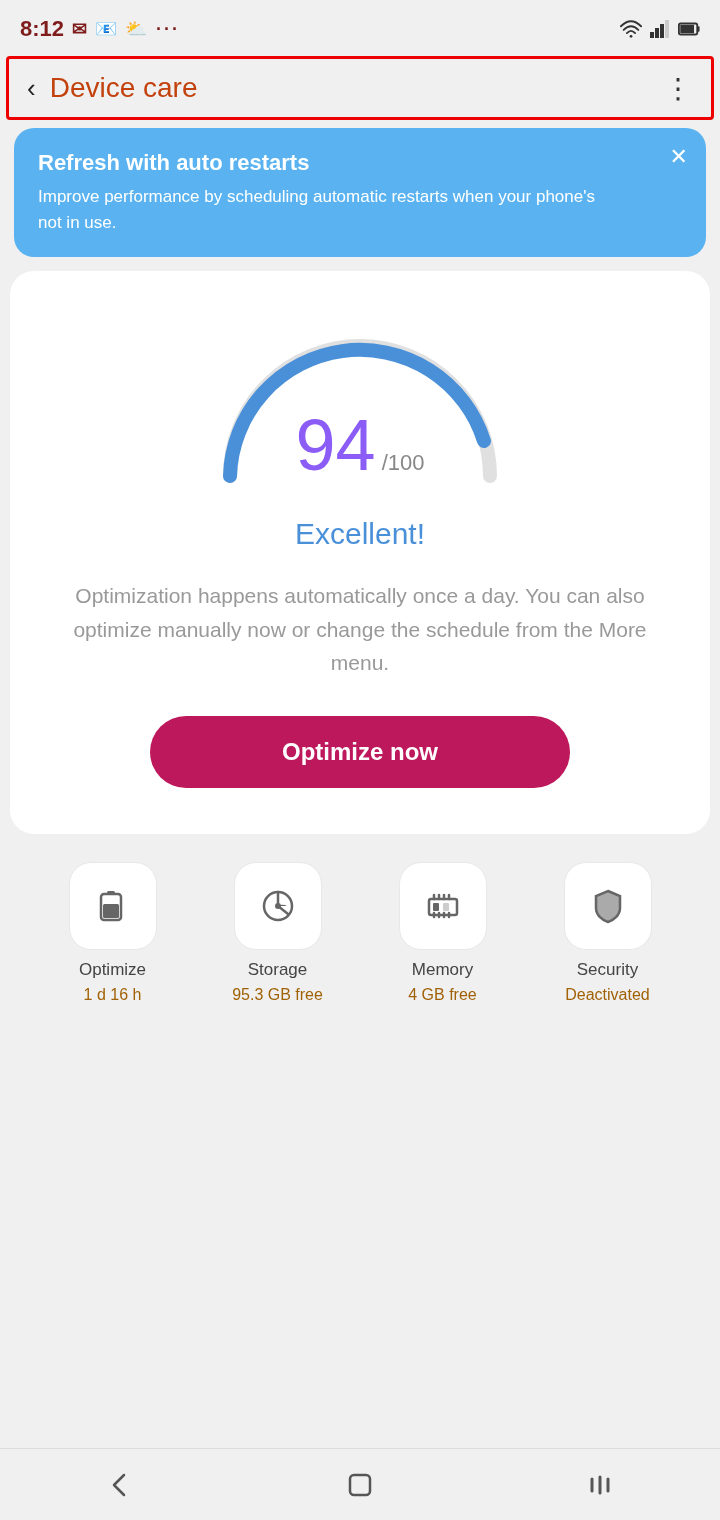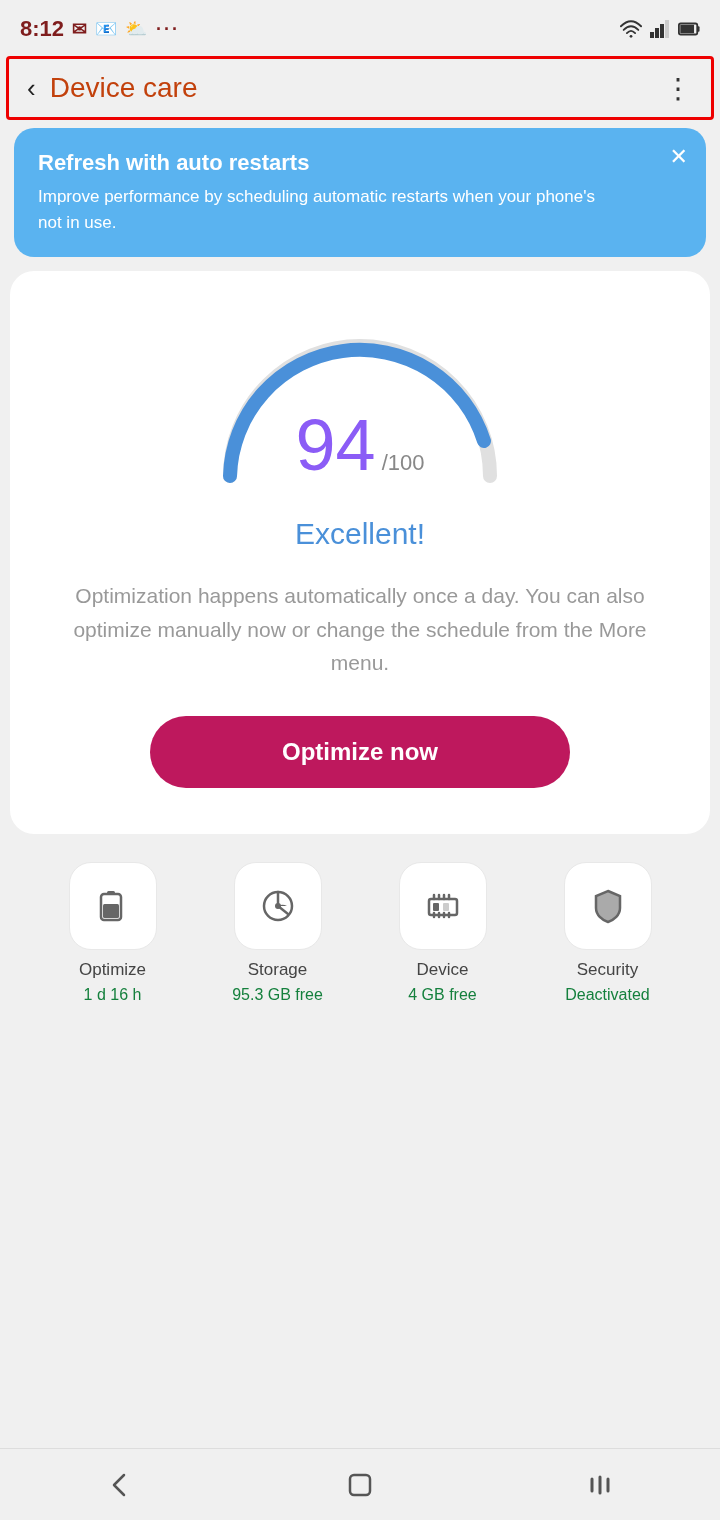--- a/index.html
+++ b/index.html
@@ -201,21 +201,21 @@
       height: 40px;
     }
     .icon-label {
       font-size: 17px;
       color: #444;
       font-weight: 500;
       text-align: center;
     }
     .icon-value {
       font-size: 16px;
-      color: #15803d;
+      color: #a16207;
       text-align: center;
       margin-top: -4px;
     }
 
     
     .nav-bar {
       position: fixed;
       bottom: 0;
       width: 720px;
       height: 72px;
@@ -351,21 +351,21 @@
         <line x1="21" y1="13" x2="21" y2="9" stroke="#666" stroke-width="2.5" stroke-linecap="round"></line>
         <line x1="26" y1="13" x2="26" y2="9" stroke="#666" stroke-width="2.5" stroke-linecap="round"></line>
         <line x1="11" y1="31" x2="11" y2="27" stroke="#666" stroke-width="2.5" stroke-linecap="round"></line>
         <line x1="16" y1="31" x2="16" y2="27" stroke="#666" stroke-width="2.5" stroke-linecap="round"></line>
         <line x1="21" y1="31" x2="21" y2="27" stroke="#666" stroke-width="2.5" stroke-linecap="round"></line>
         <line x1="26" y1="31" x2="26" y2="27" stroke="#666" stroke-width="2.5" stroke-linecap="round"></line>
         <rect x="10" y="17" width="6" height="8" rx="1" fill="#666"></rect>
         <rect x="20" y="17" width="6" height="8" rx="1" fill="#ccc" stroke="none"></rect>
       </svg>
     </div>
-    <span class="icon-label">Device</span>
+    <span class="icon-label">Memory</span>
     <span class="icon-value">4 GB free</span>
   </div>
 
   <div class="icon-item">
     <div class="icon-box">
       <svg viewBox="0 0 40 40" fill="none">
         <path d="M20 5 L32 10 L32 22 C32 29 26 34 20 36 C14 34 8 29 8 22 L8 10 Z" stroke="#666" stroke-width="2.5" fill="#aaa"></path>
       </svg>
     </div>
     <span class="icon-label">Security</span>

